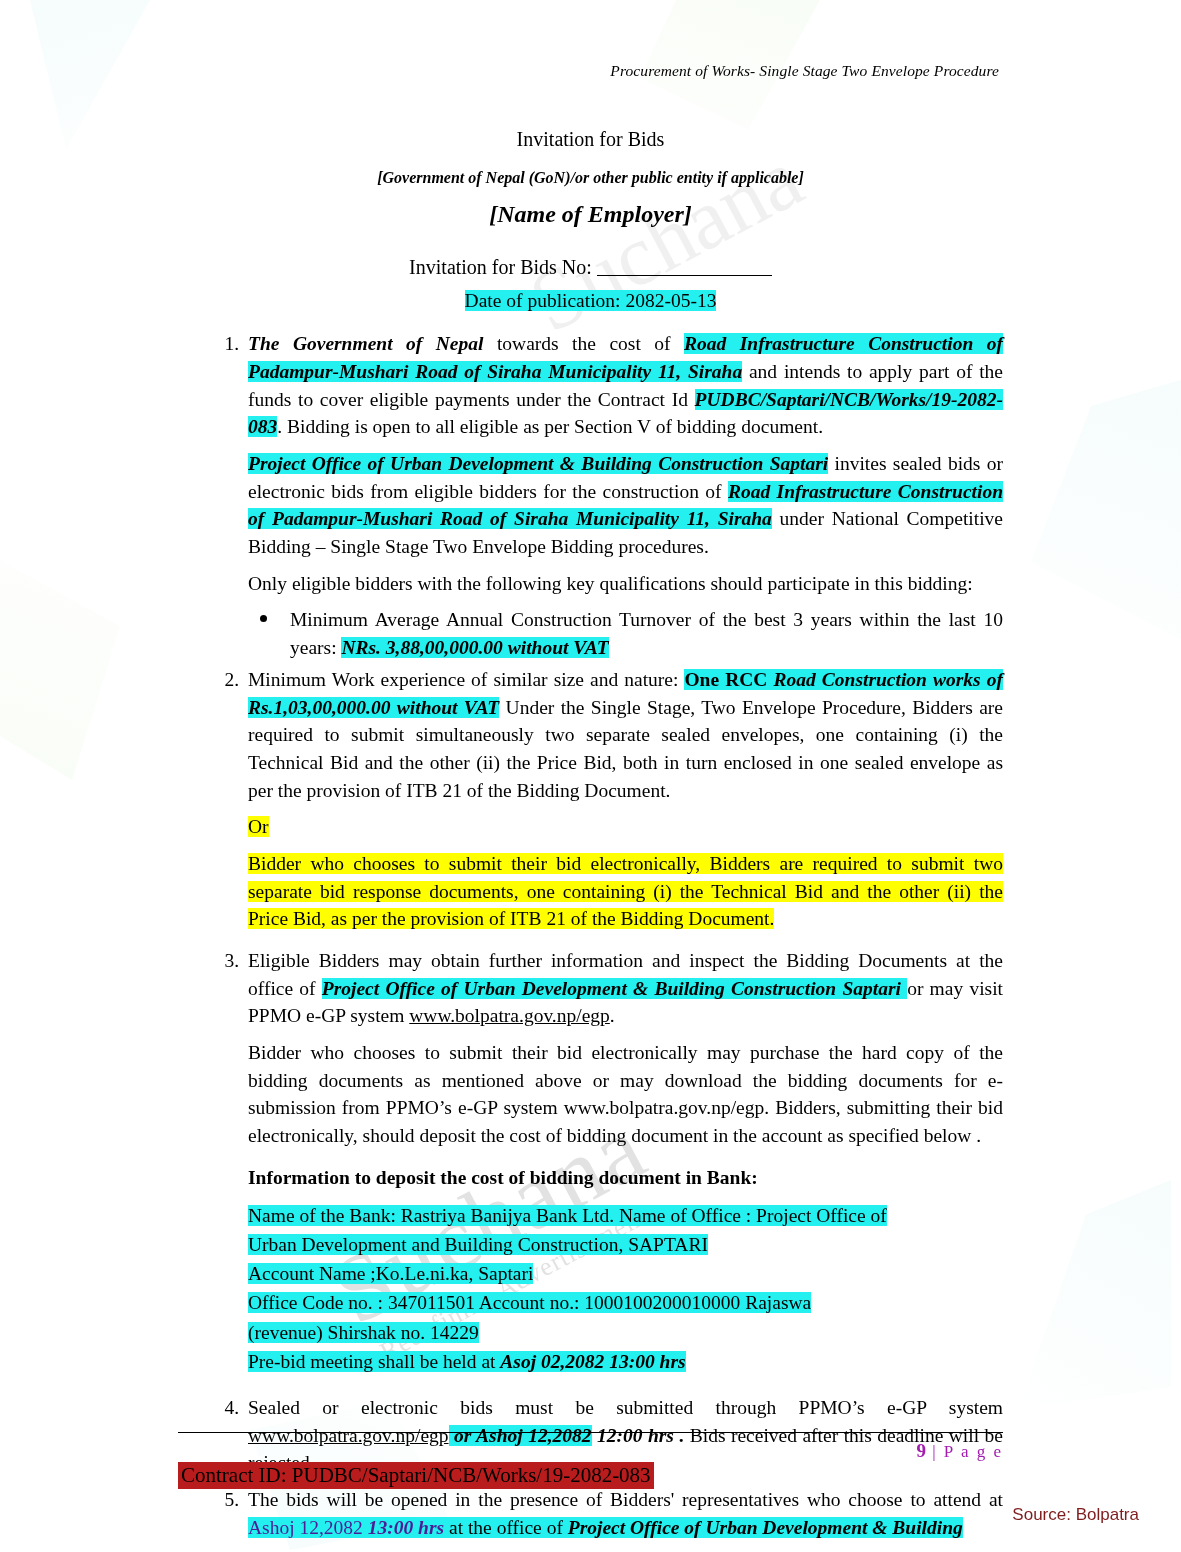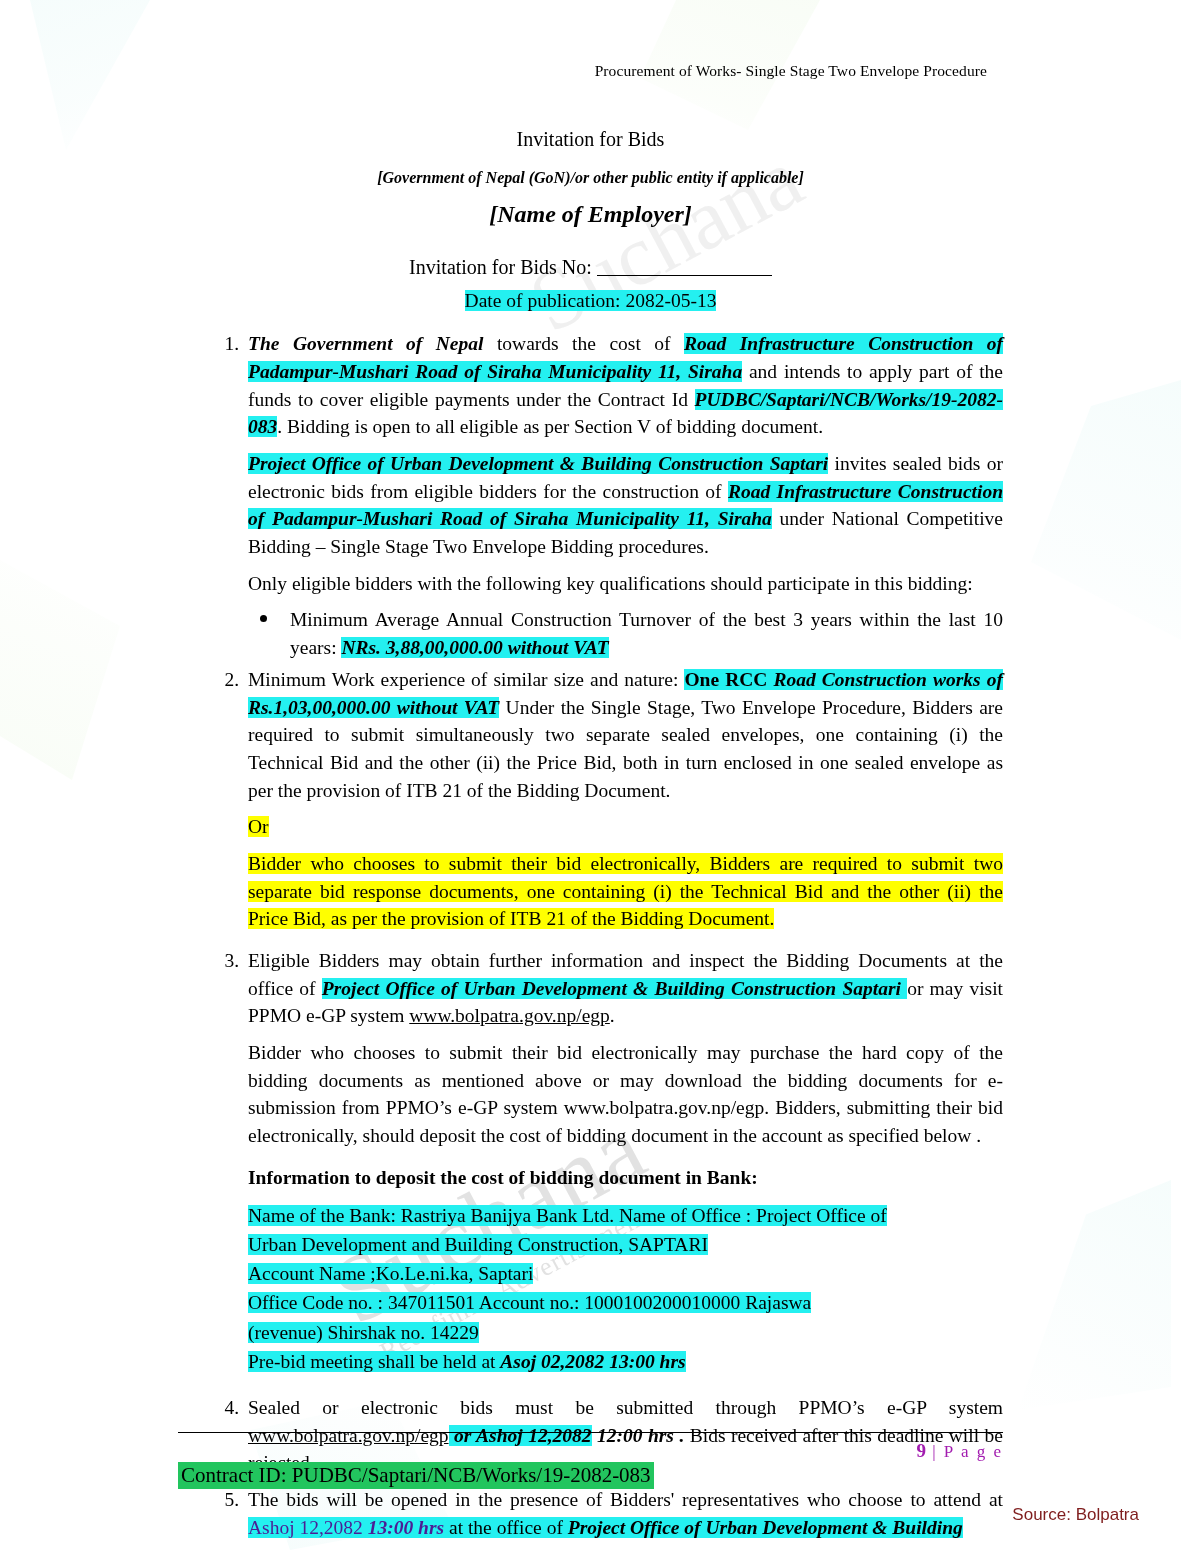--- a/index.html
+++ b/index.html
@@ -50,22 +50,22 @@
 
   .sucha-wm2 {
     position:absolute;
     left:520px; top:190px;
     transform:rotate(-28deg);
     font-size:86px; color:#ededed; opacity:.8;
     pointer-events:none;
   }
 
   .header {
-    position:absolute; top:62px; right:194px;
-    font-size:15.5px; color:#000;
+    position:absolute; top:62px; right:182px;
+    font-style:italic; font-size:15.5px; color:#000;
     letter-spacing:.1px;
   }
 
   .content {
     position:absolute;
     left:178px; top:125px; width:825px;
     font-size:19.5px;
     line-height:1.42;
     text-align:justify;
   }
@@ -116,21 +116,21 @@
     border-top:1.1px solid #000;
   }
   .pagenum {
     position:absolute; top:1440px; right:178px;
     font-size:17px; letter-spacing:2px; color:#a21caf;
   }
   .pagenum .n { font-weight:bold; font-size:19px; letter-spacing:0; }
   .contract-id {
     position:absolute; left:178px; top:1462px;
     font-size:21px;
-    background:#22c55e;
+    background:#b91c1c;
     padding:1px 3px;
   }
   .source {
     position:absolute; right:42px; top:1505px;
     font-family:"Liberation Sans", sans-serif;
     font-size:17px; color:#7f1d1d;
   }
 </style>
 </head>
 <body>

